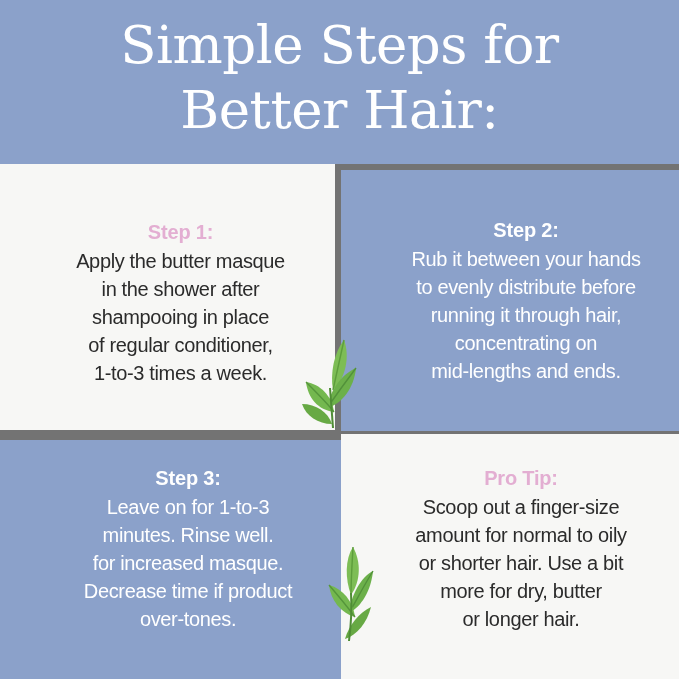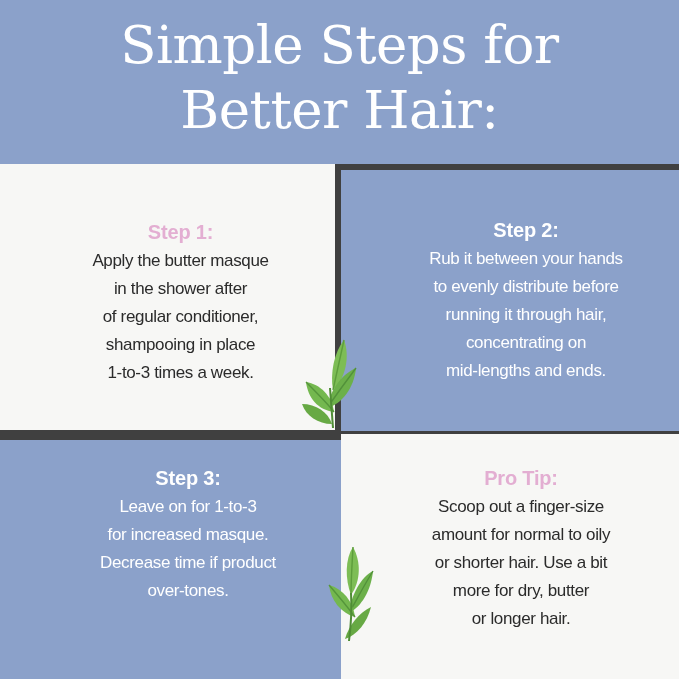--- a/index.html
+++ b/index.html
@@ -8,21 +8,21 @@
     background: #f7f7f5;
   }
   body {
     font-family: "Liberation Sans", sans-serif;
   }
   #poster {
     position: relative;
     width: 679px;
     height: 679px;
     overflow: hidden;
-    background: #404040;
+    background: #737373;
   }
 
   
   .header {
     position: absolute;
     left: 0;
     top: 0;
     width: 679px;
     height: 164px;
     background: #8ba1ca;
@@ -83,21 +83,21 @@
     font-size: 20px;
     font-weight: bold;
     line-height: 28px;
     margin: 0 0 1px 0;
     letter-spacing: -0.2px;
   }
   .step-head.pink { color: #e3aed2; }
   .step-head.white { color: #ffffff; }
 
   .step-text {
-    font-size: 17px;
+    font-size: 20px;
     line-height: 28px;
     margin: 0;
     letter-spacing: -0.35px;
   }
   .step-text.dark { color: #2b2b2b; }
   .step-text.white { color: #ffffff; }
   .step-text .ln { display: block; white-space: nowrap; }
 
   
   .leaf-cluster {
@@ -118,22 +118,22 @@
       <div class="title-line">Better Hair:</div>
     </div>
   </div>
 
   <div class="panel p-step1">
     <div class="panel-body">
       <p class="step-head pink">Step 1:</p>
       <p class="step-text dark">
         <span class="ln">Apply the butter masque</span>
         <span class="ln">in the shower after</span>
+        <span class="ln">shampooing in place</span>
         <span class="ln">of regular conditioner,</span>
-        <span class="ln">shampooing in place</span>
         <span class="ln">1-to-3 times a week.</span>
       </p>
     </div>
   </div>
 
   <div class="panel p-step2">
     <div class="panel-body">
       <p class="step-head white">Step 2:</p>
       <p class="step-text white">
         <span class="ln">Rub it between your hands</span>
@@ -143,20 +143,21 @@
         <span class="ln">mid-lengths and ends.</span>
       </p>
     </div>
   </div>
 
   <div class="panel p-step3">
     <div class="panel-body">
       <p class="step-head white">Step 3:</p>
       <p class="step-text white">
         <span class="ln">Leave on for 1-to-3</span>
+        <span class="ln">minutes. Rinse well.</span>
         <span class="ln">for increased masque.</span>
         <span class="ln">Decrease time if product</span>
         <span class="ln">over-tones.</span>
       </p>
     </div>
   </div>
 
   <div class="panel p-protip">
     <div class="panel-body">
       <p class="step-head pink">Pro Tip:</p>

